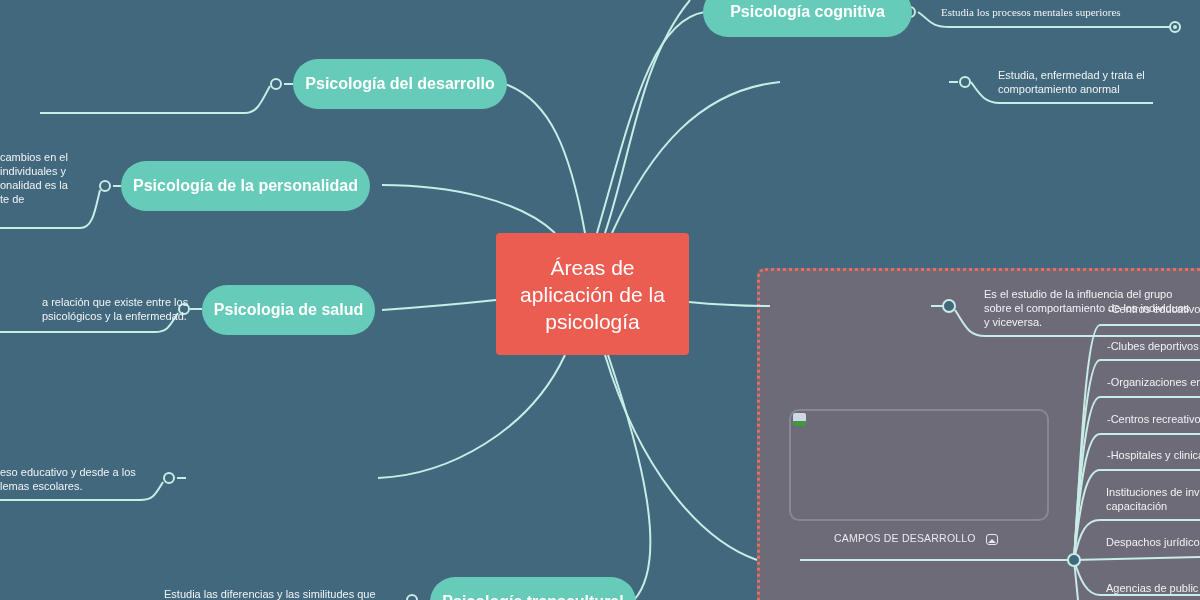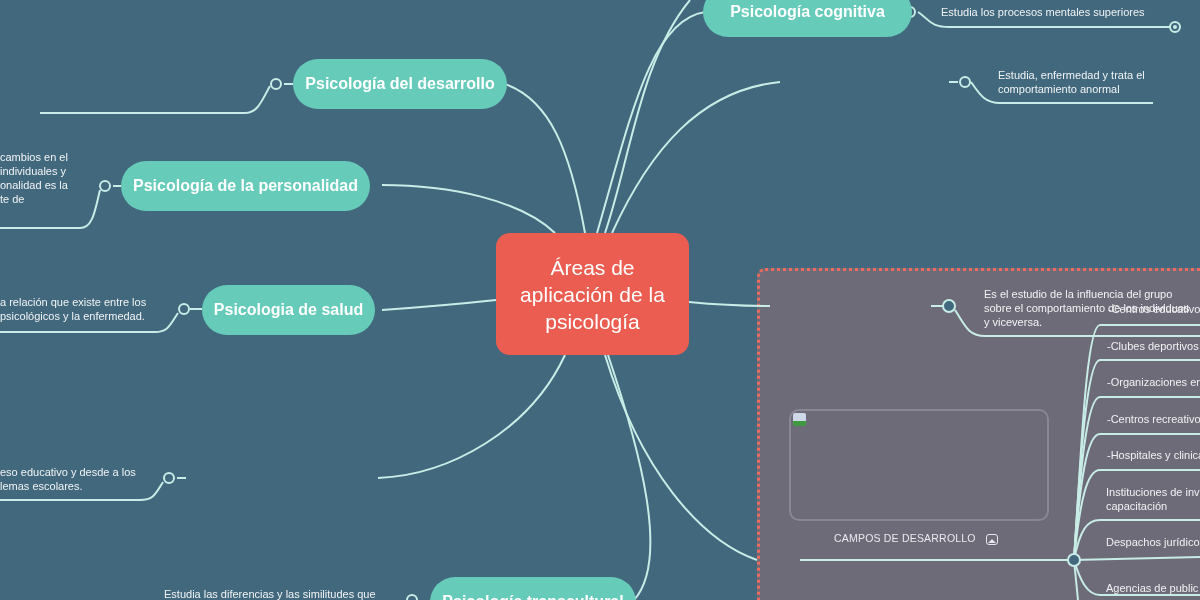--- a/index.html
+++ b/index.html
@@ -14,21 +14,21 @@
   .floating-region {
     position: absolute; left: 757px; top: 268px; width: 460px; height: 360px;
     background: #6e6b78;
     border: 3px dotted #ec6a5e;
     border-radius: 8px;
     box-sizing: border-box;
   }
 
   .central {
     position: absolute; left: 496px; top: 233px; width: 193px; height: 122px;
-    background: #eb5d51; border-radius: 14px;
+    background: #eb5d51; border-radius: 4px;
     color: #fff; font-size: 21px; line-height: 27px; text-align: center;
     display: flex; align-items: center; justify-content: center;
     padding: 0 10px; box-sizing: border-box;
   }
 
   .topic {
     position: absolute; height: 50px; border-radius: 25px;
     background: #67cbb9; color: #fff; font-weight: bold;
     font-size: 16px; display: flex; align-items: center; justify-content: center;
     white-space: nowrap; box-sizing: border-box; padding: 0 16px;
@@ -126,21 +126,21 @@
     <circle cx="1074" cy="560" r="6" fill="#41687d" stroke="#c8ece6" stroke-width="2"></circle>
   </svg>
 
   <div class="central">
     <span>Áreas de aplicación de la psicología</span>
   </div>
 
   <div class="topic" style="left:703px; top:-13px; width:209px;">
     <span>Psicología cognitiva</span>
   </div>
-  <div class="note" style="left:941px; top:5px; white-space:nowrap;">
+  <div class="note" style="left:941px; top:5px; white-space:nowrap;font-family:Liberation Serif, serif;">
     <span>Estudia los procesos mentales superiores</span>
   </div>
 
   <div class="note" style="left:998px; top:68px; white-space:nowrap;">
     <div>Estudia, enfermedad y trata el</div>
     <div>comportamiento anormal</div>
   </div>
 
   <div class="topic" style="left:293px; top:59px; width:214px;">
     <span>Psicología del desarrollo</span>
@@ -152,21 +152,21 @@
   <div class="note" style="left:0px; top:150px; white-space:nowrap;">
     <div>cambios en el</div>
     <div>individuales y</div>
     <div>onalidad es la</div>
     <div>te de</div>
   </div>
 
   <div class="topic" style="left:202px; top:285px; width:173px;">
     <span>Psicologia de salud</span>
   </div>
-  <div class="note" style="left:0px; top:295px; white-space:nowrap;">
+  <div class="note" style="left:0px; top:295px; white-space:nowrap;padding-left:42px;">
     <div>a relación que existe entre los</div>
     <div>psicológicos y la enfermedad.</div>
   </div>
 
   <div class="note" style="left:0px; top:465px; white-space:nowrap;">
     <div>eso educativo y desde a los</div>
     <div>lemas escolares.</div>
   </div>
 
   <div class="topic" style="left:430px; top:577px; width:206px;">

